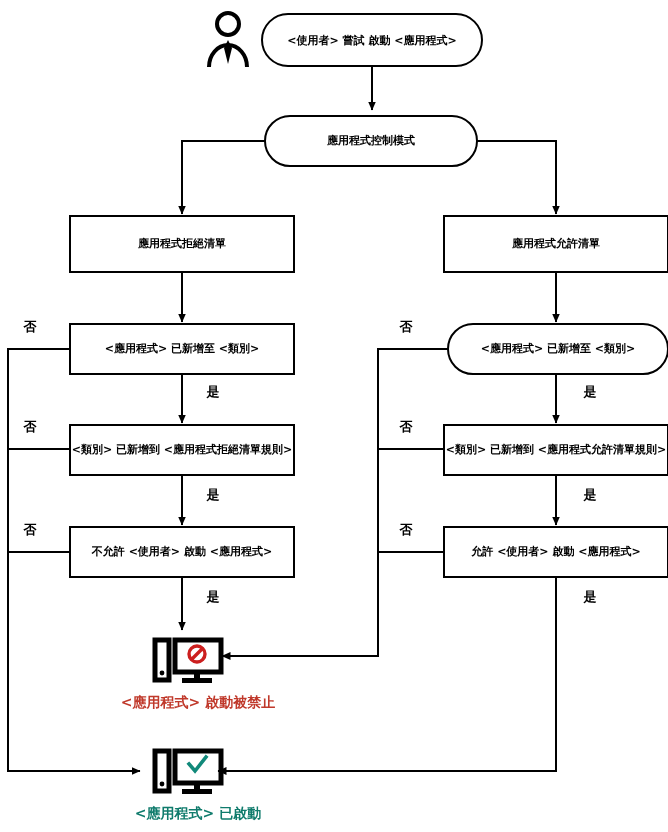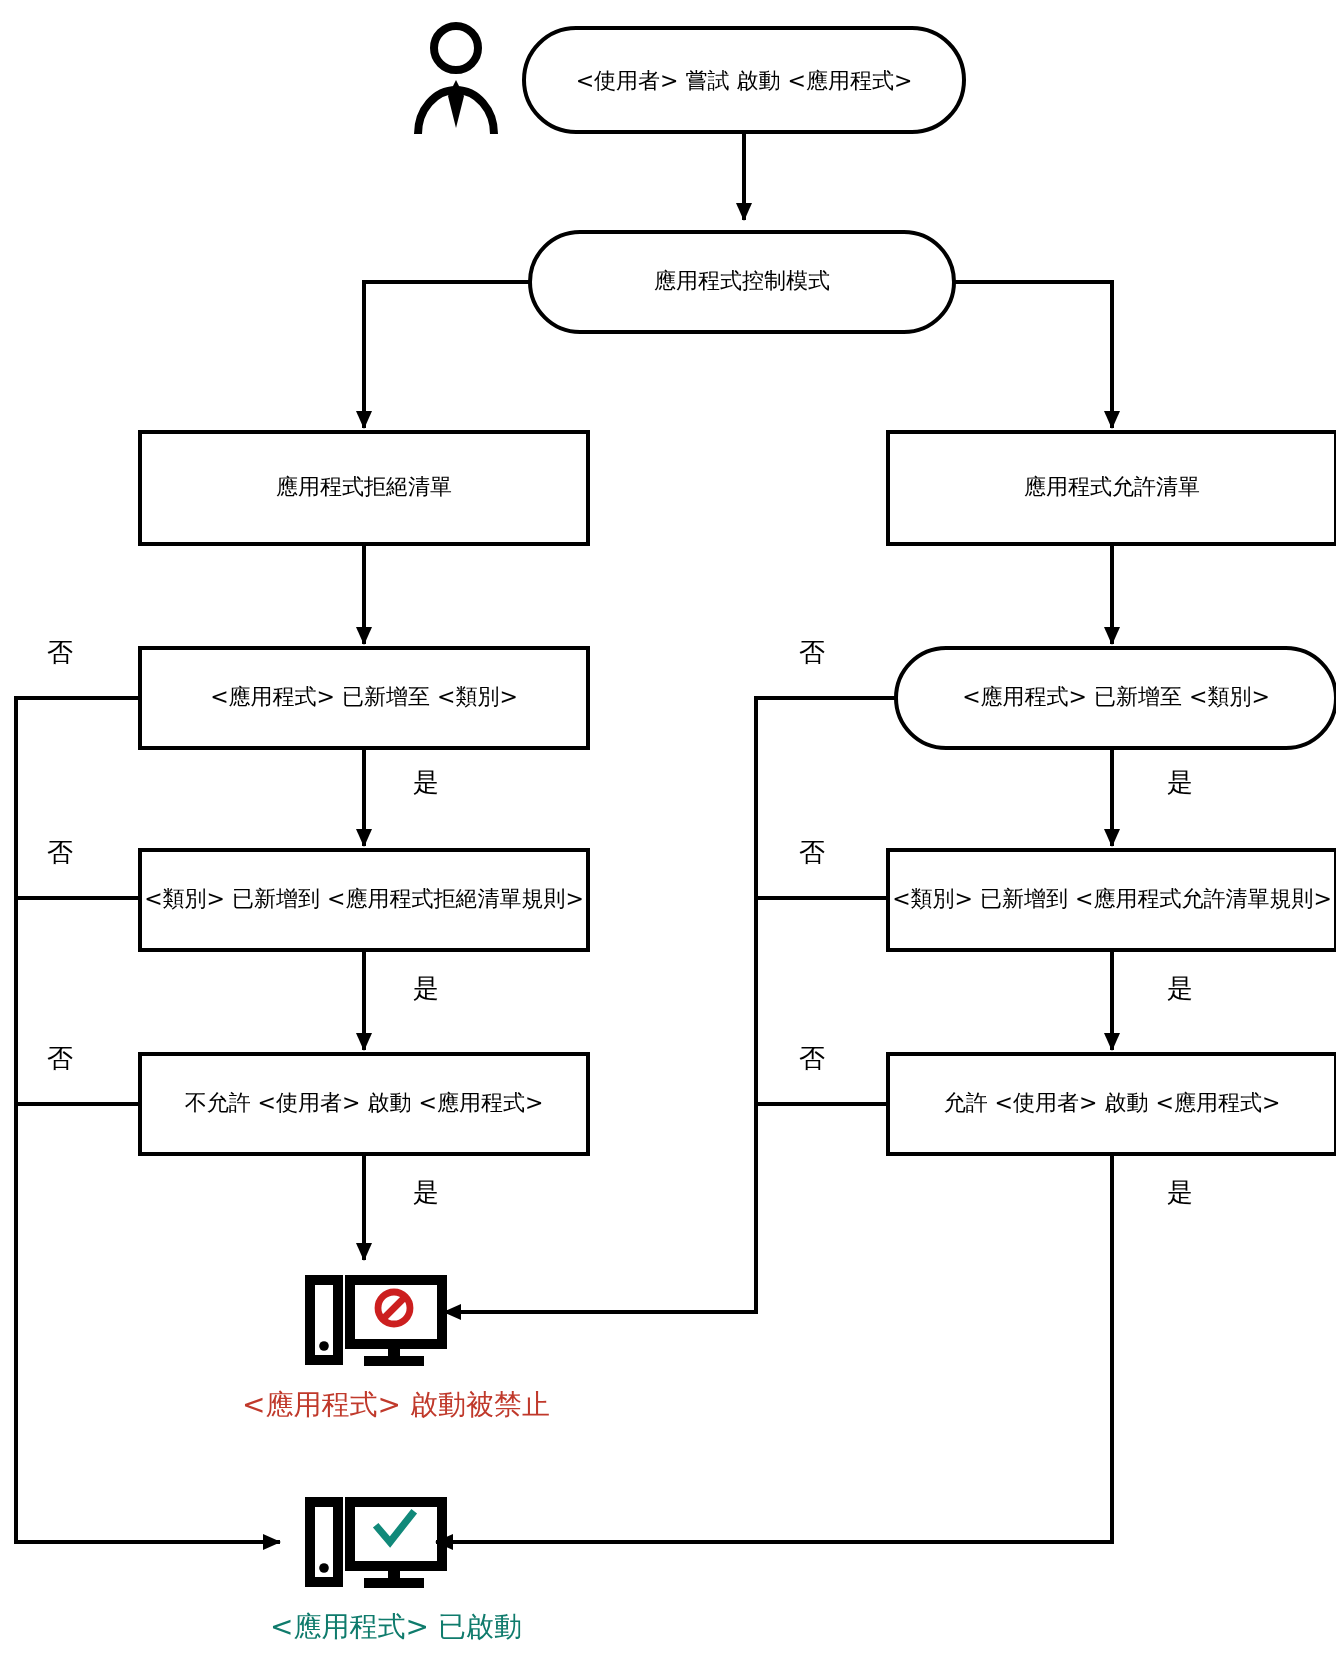--- a/index.html
+++ b/index.html
@@ -9,20 +9,21 @@
   }
   body {
     font-family: "DejaVu Sans", "Liberation Sans", sans-serif;
   }
   #canvas {
     position: relative;
     width: 668px;
     height: 832px;
     background: #ffffff;
     overflow: hidden;
+    font-weight: bold;
   }
   svg#diagram {
     position: absolute;
     left: 0;
     top: 0;
     width: 668px;
     height: 832px;
   }
   .node-text {
     font-family: "DejaVu Sans", "Liberation Sans", sans-serif;

